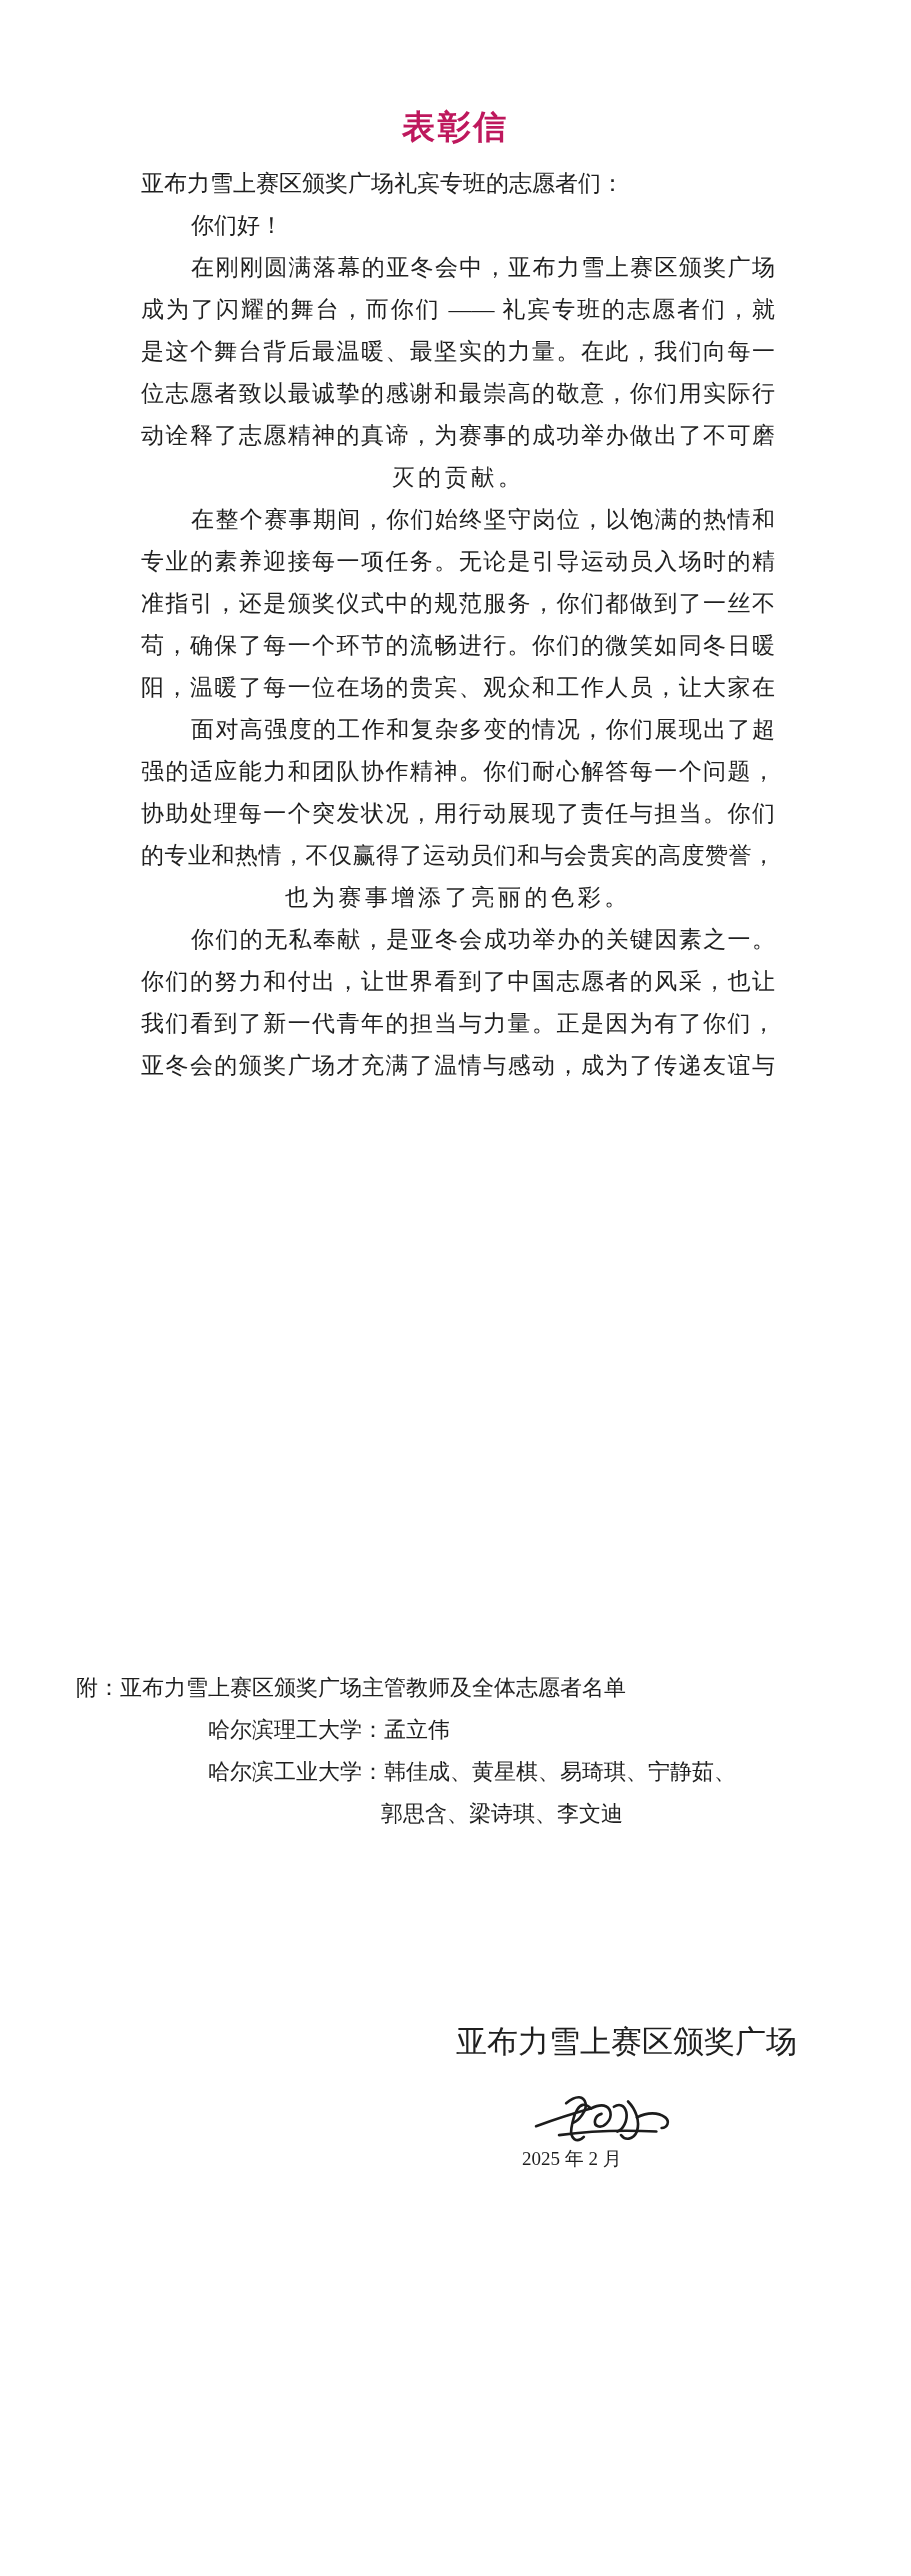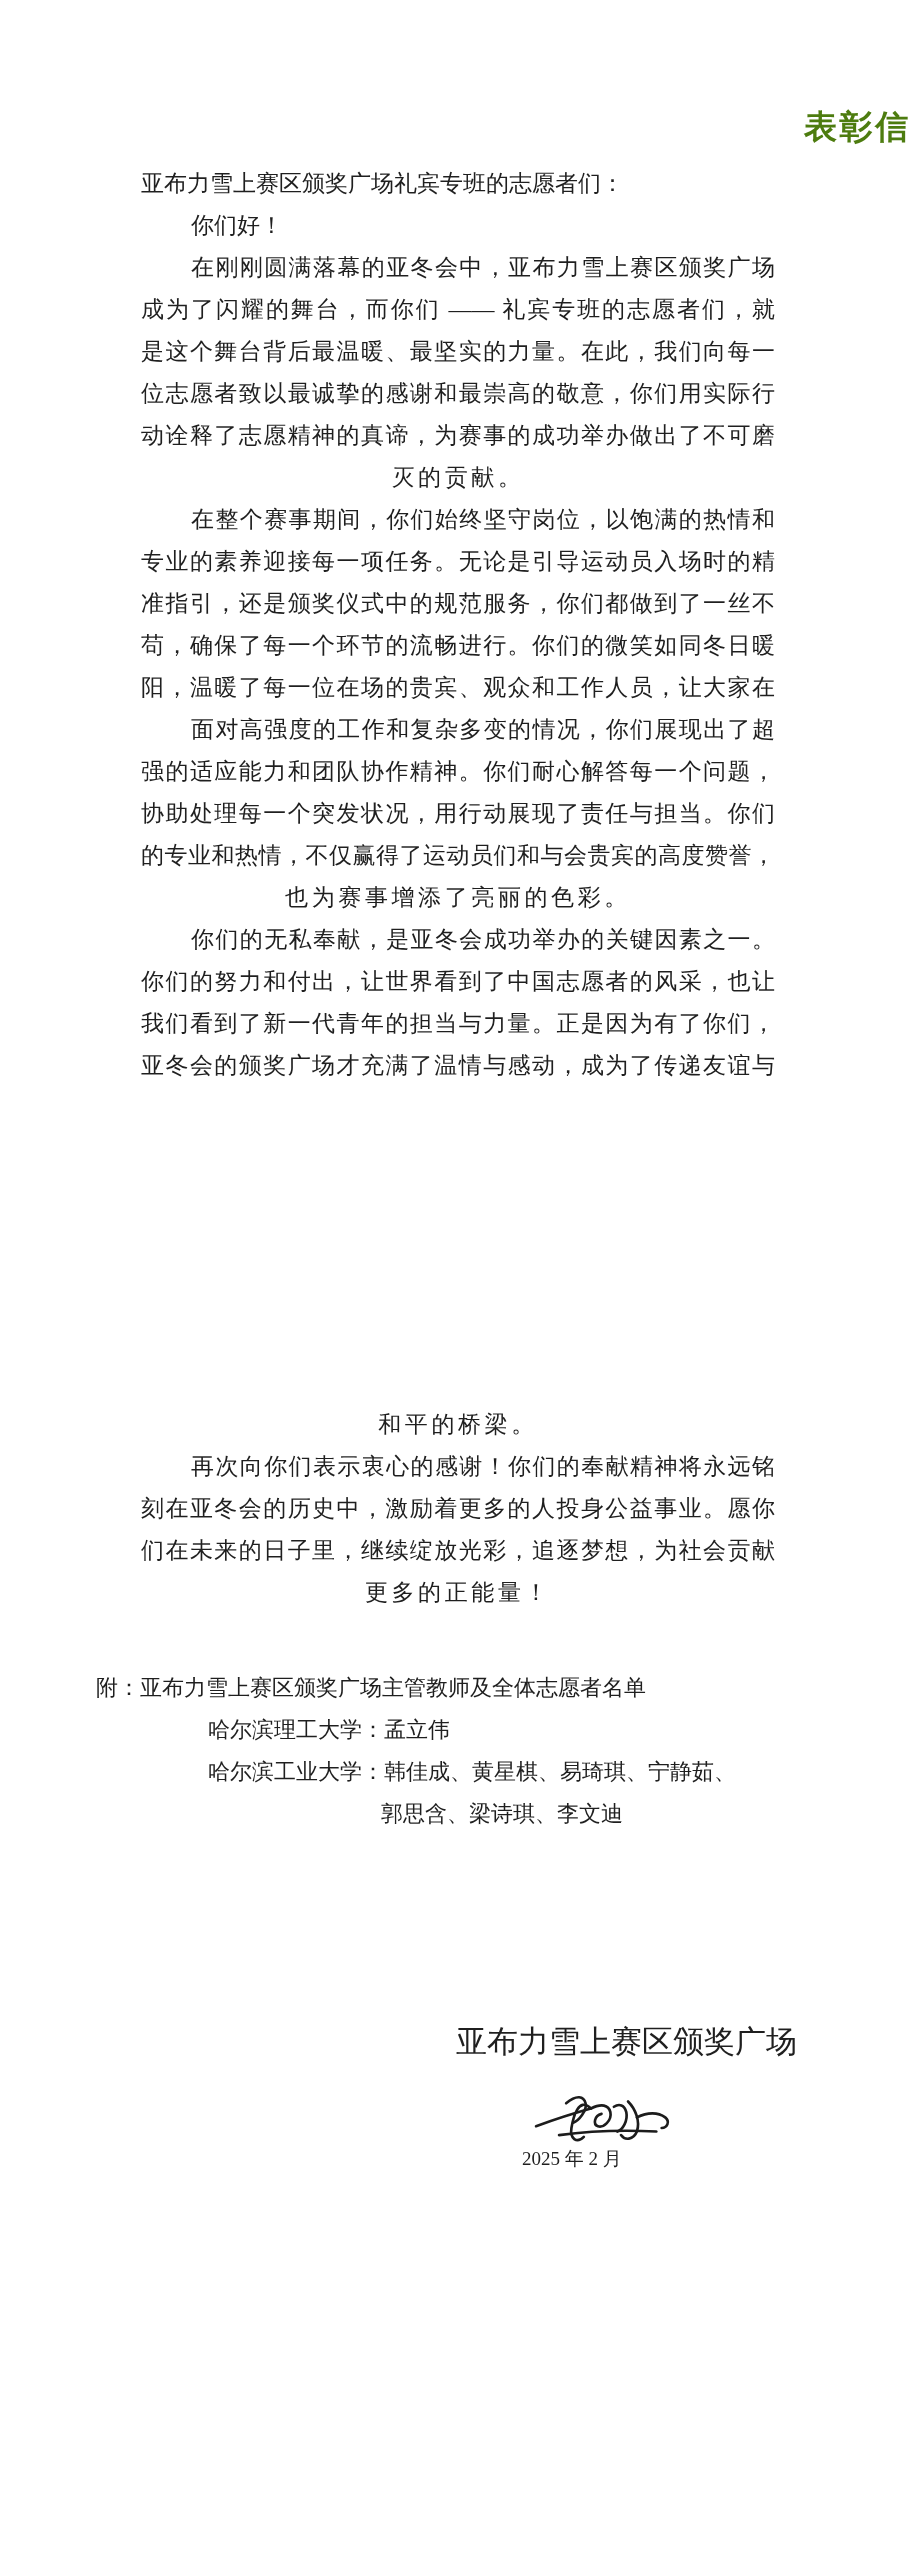--- a/index.html
+++ b/index.html
@@ -14,25 +14,25 @@
     background: #ffffff;
     font-family: "Liberation Serif", "DejaVu Serif", serif;
     color: #1f1f1f;
     overflow: hidden;
   }
   .doc-title {
     position: absolute;
     top: 105px;
     left: 0;
     width: 911px;
-    text-align: right;
+    text-align: center;
     font-size: 33px;
     font-weight: bold;
     letter-spacing: 2.7px;
-    color: #4d7c0f;
+    color: #be185d;
   }
   .text-block {
     position: absolute;
     left: 141px;
     width: 634px;
   }
   .block-1 { top: 163px; }
   .block-2 { top: 1404px; }
   .ln {
     height: 42px;
@@ -52,21 +52,21 @@
     left: 0;
     top: 1667px;
     width: 911px;
   }
   .att-ln {
     height: 42px;
     line-height: 42px;
     font-size: 22px;
     white-space: nowrap;
   }
-  .att-0 { padding-left: 96px; }
+  .att-0 { padding-left: 76px; }
   .att-sub { padding-left: 208px; }
   .att-cont { padding-left: 381px; }
   .closing-org {
     position: absolute;
     left: 456px;
     top: 2021px;
     height: 42px;
     line-height: 42px;
     font-size: 31px;
     white-space: nowrap;
@@ -113,27 +113,20 @@
     <div class="ln j">强的适应能力和团队协作精神。你们耐心解答每一个问题，</div>
     <div class="ln j">协助处理每一个突发状况，用行动展现了责任与担当。你们</div>
     <div class="ln j">的专业和热情，不仅赢得了运动员们和与会贵宾的高度赞誉，</div>
     <div class="ln end">也为赛事增添了亮丽的色彩。</div>
     <div class="ln j ind">你们的无私奉献，是亚冬会成功举办的关键因素之一。</div>
     <div class="ln j">你们的努力和付出，让世界看到了中国志愿者的风采，也让</div>
     <div class="ln j">我们看到了新一代青年的担当与力量。正是因为有了你们，</div>
     <div class="ln j">亚冬会的颁奖广场才充满了温情与感动，成为了传递友谊与</div>
   </div>
 
-  <div class="text-block block-2">
-    <div class="ln end">和平的桥梁。</div>
-    <div class="ln j ind">再次向你们表示衷心的感谢！你们的奉献精神将永远铭</div>
-    <div class="ln j">刻在亚冬会的历史中，激励着更多的人投身公益事业。愿你</div>
-    <div class="ln j">们在未来的日子里，继续绽放光彩，追逐梦想，为社会贡献</div>
-    <div class="ln end">更多的正能量！</div>
-  </div>
 
   <div class="att-block">
     <div class="att-ln att-0">附：亚布力雪上赛区颁奖广场主管教师及全体志愿者名单</div>
     <div class="att-ln att-sub">哈尔滨理工大学：孟立伟</div>
     <div class="att-ln att-sub">哈尔滨工业大学：韩佳成、黄星棋、易琦琪、宁静茹、</div>
     <div class="att-ln att-cont">郭思含、梁诗琪、李文迪</div>
   </div>
 
   <div class="closing-org">亚布力雪上赛区颁奖广场</div>
 

